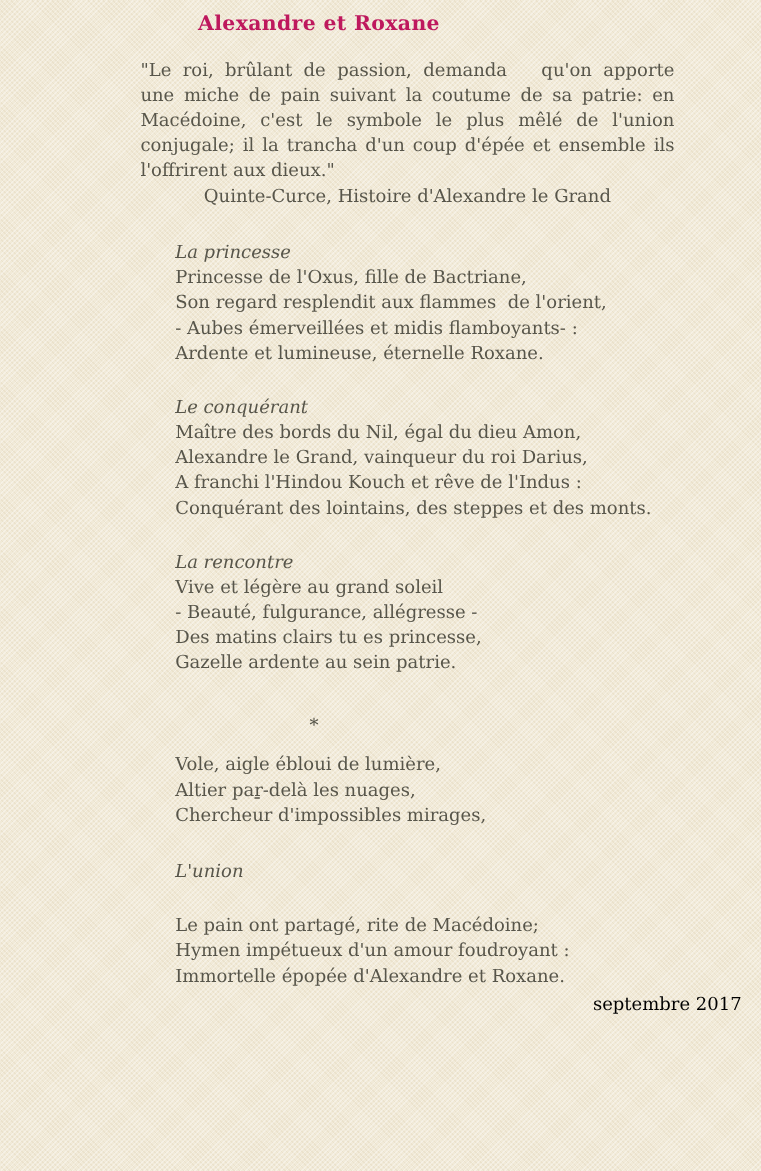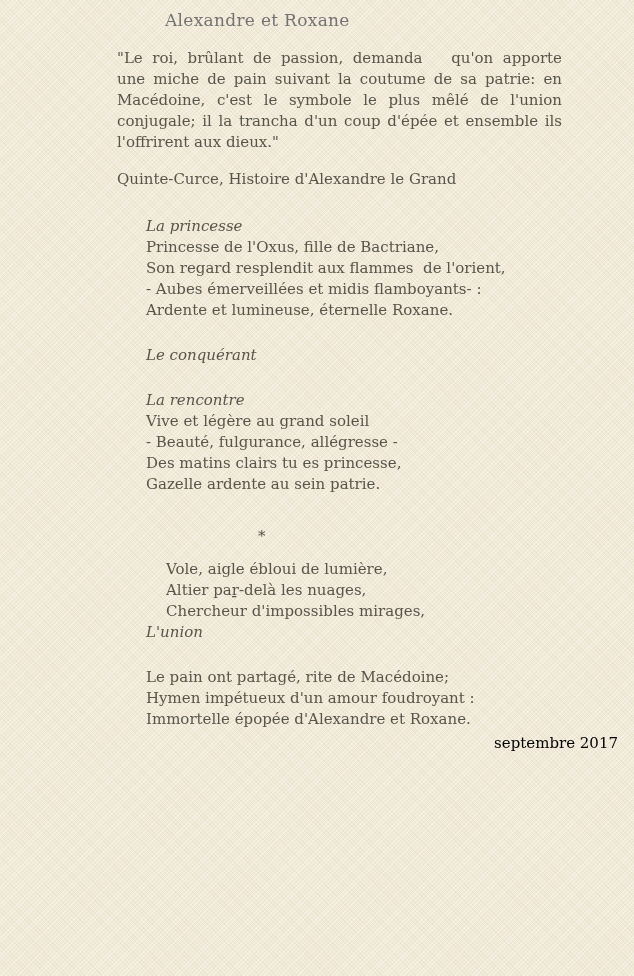--- a/index.html
+++ b/index.html
@@ -11,59 +11,58 @@
       repeating-linear-gradient(135deg, rgba(255,255,255,.35) 0px, rgba(255,255,255,.35) 1px, transparent 1px, transparent 3px),
       repeating-linear-gradient(45deg, rgba(221,207,176,.30) 0px, rgba(221,207,176,.30) 1px, transparent 1px, transparent 3px);
     color: #57554a;
     overflow: hidden;
   }
   .page { width: 634px; height: 976px; padding-top: 10px; }
 
   .title {
     margin-left: 165px;
     font-size: 17px;
-    font-weight: normal;
+    font-weight: bold;
     line-height: 21px;
-    color: #737373;
+    color: #be185d;
     letter-spacing: 0.3px;
   }
 
   .quote {
     margin: 17px 0 0 117px;
     width: 445px;
     font-size: 15px;
   }
   .quote-line {
     line-height: 21px;
     white-space: pre-wrap;
     text-align: justify;
     text-align-last: justify;
   }
   .quote-line:last-child { text-align-last: left; }
 
   .attribution {
     margin-left: 117px;
     width: 445px;
-    text-align: left;
+    text-align: center;
     font-size: 15px;
     line-height: 21px;
-    margin-top: 16px;
   }
 
   .poem { margin-left: 146px; font-size: 15px; }
   .poem .heading {
     font-style: italic;
     line-height: 21px;
   }
   .h-1 { margin-top: 26px; }
   .h-2, .h-3 { margin-top: 24px; }
-  .h-5 { }
+  .h-5 { margin-top: 26px; }
   .stanza { }
   .stanza .line { line-height: 21px; white-space: pre-wrap; }
-  .st-4 { margin-top: 12px; margin-left: 20px; }
+  .st-4 { margin-top: 12px; }
   .st-5 { margin-top: 24px; }
   .separator {
     margin-top: 31px;
     padding-left: 112px;
     line-height: 21px;
     font-size: 15px;
   }
 
   .footer {
     margin-top: 3px;
@@ -94,20 +93,26 @@
 
     <div class="heading h-1">La princesse</div>
     <div class="stanza st-1">
       <div class="line">Princesse de l'Oxus, fille de Bactriane,</div>
       <div class="line">Son regard resplendit aux flammes  de l'orient,</div>
       <div class="line">- Aubes émerveillées et midis flamboyants- :</div>
       <div class="line">Ardente et lumineuse, éternelle Roxane.</div>
     </div>
 
     <div class="heading h-2">Le conquérant</div>
+    <div class="stanza st-2">
+      <div class="line">Maître des bords du Nil, égal du dieu Amon,</div>
+      <div class="line">Alexandre le Grand, vainqueur du roi Darius,</div>
+      <div class="line">A franchi l'Hindou Kouch et rêve de l'Indus :</div>
+      <div class="line">Conquérant des lointains, des steppes et des monts.</div>
+    </div>
 
     <div class="heading h-3">La rencontre</div>
     <div class="stanza st-3">
       <div class="line">Vive et légère au grand soleil</div>
       <div class="line">- Beauté, fulgurance, allégresse -</div>
       <div class="line">Des matins clairs tu es princesse,</div>
       <div class="line">Gazelle ardente au sein patrie.</div>
     </div>
 
     <div class="separator">*</div>

